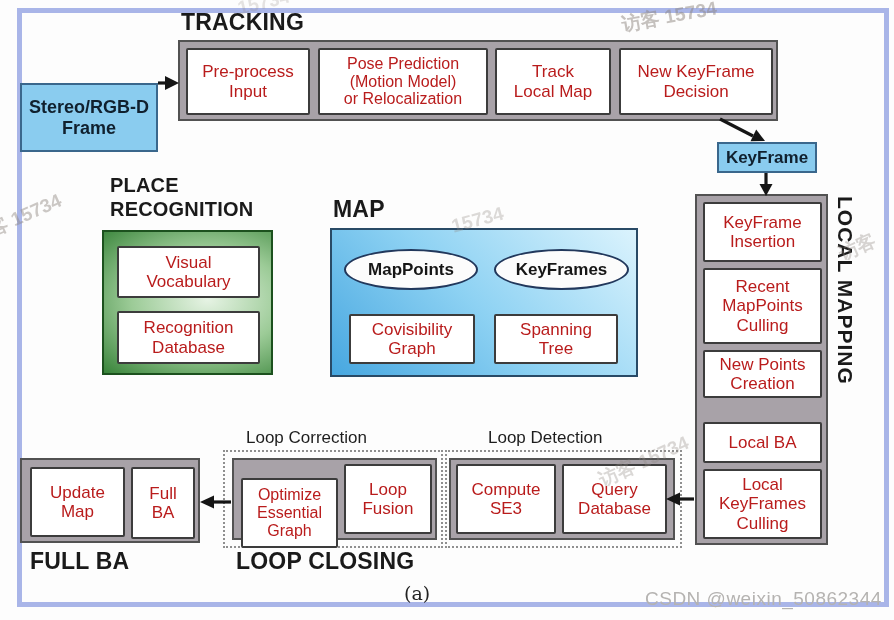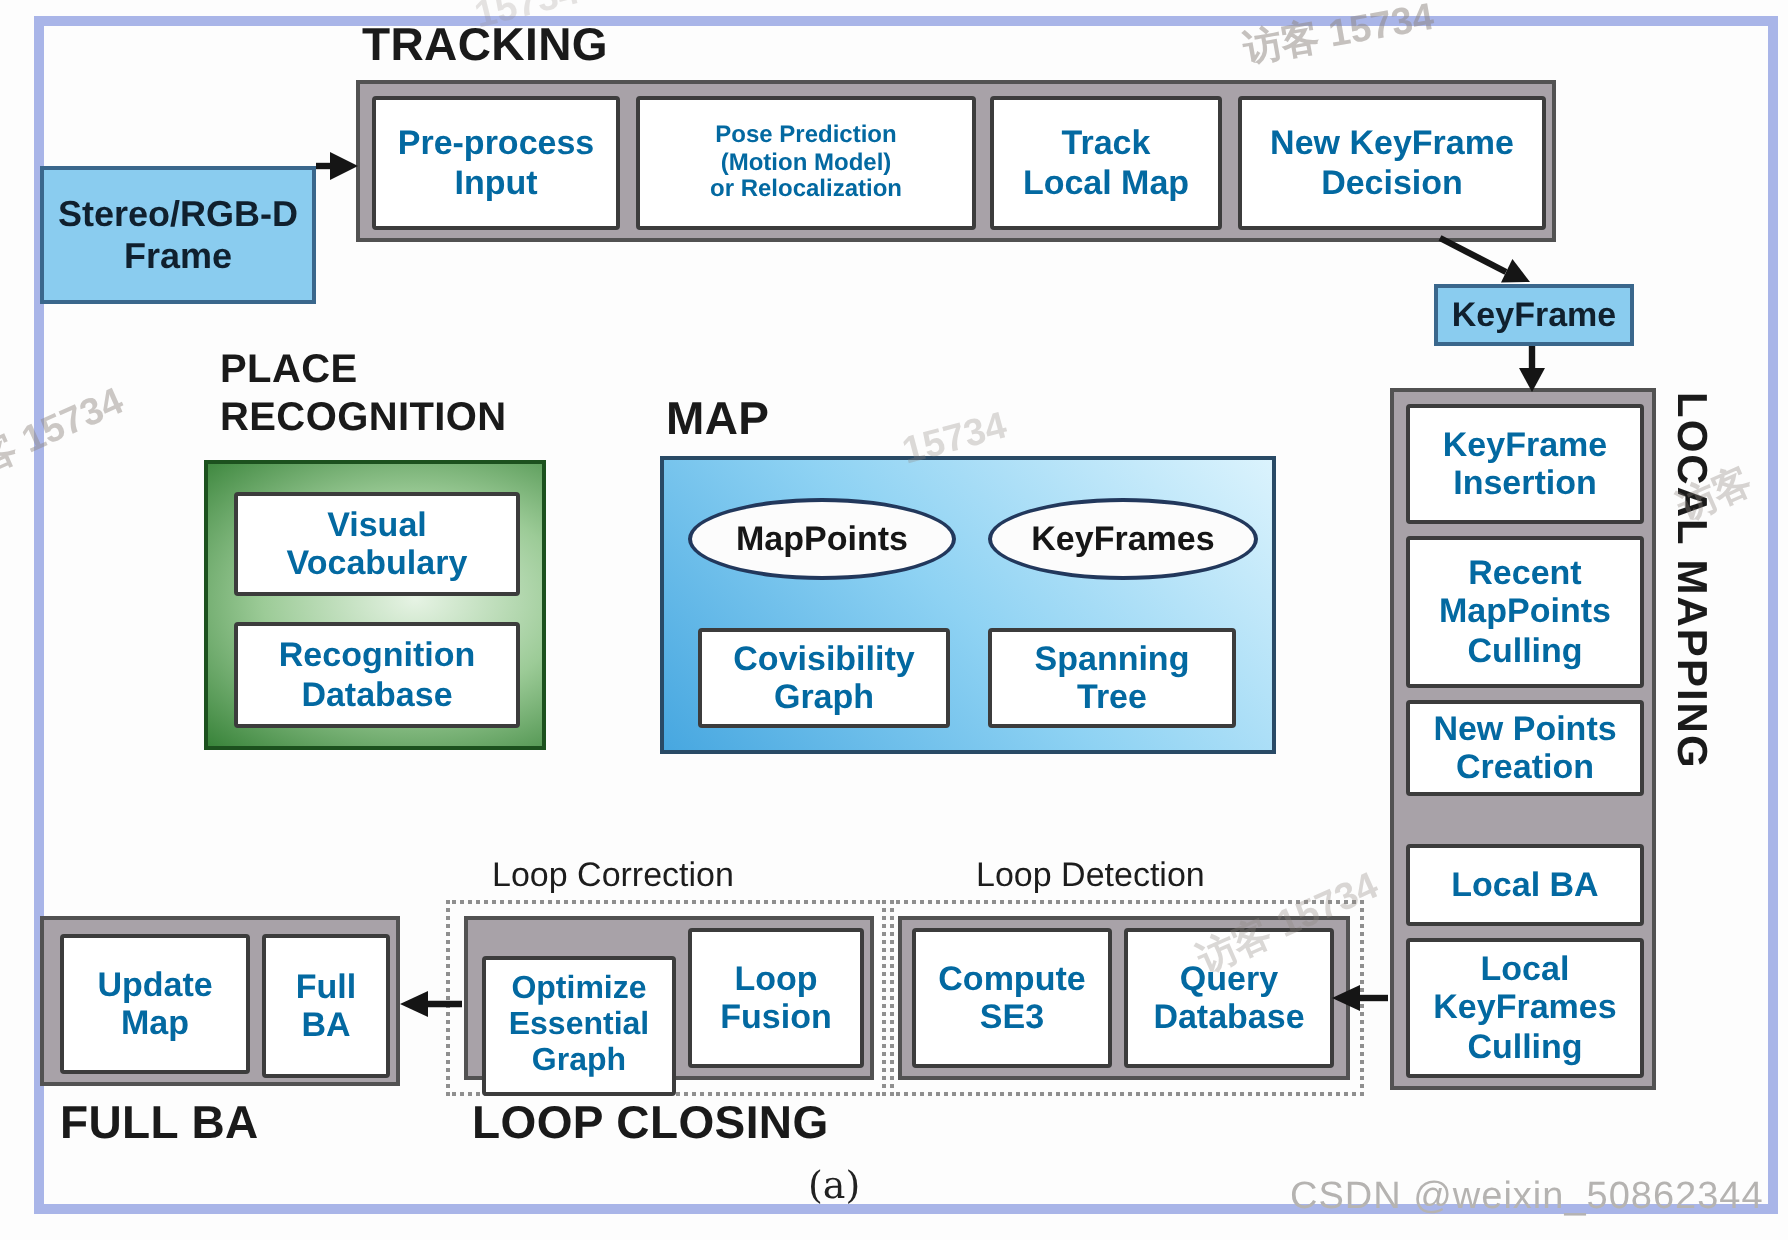--- a/index.html
+++ b/index.html
@@ -15,22 +15,22 @@
     position:absolute; font-weight:bold; font-size:23px; color:#1a1a1a;
     white-space:pre-line; line-height:1.18; z-index:10; letter-spacing:0.2px;
   }
   .gcont {
     position:absolute; background:#a8a2a8; border:2px solid #525252; z-index:10;
     box-sizing:border-box;
   }
   .wbox {
     position:absolute; background:#ffffff; border:2px solid #3c3c3c; border-radius:2px;
     display:flex; align-items:center; justify-content:center; text-align:center;
-    font-weight:bold; font-size:17px; line-height:1.12; white-space:pre-line;
-    box-sizing:border-box; z-index:11; color:#0369a1;
+    font-weight:normal; font-size:17px; line-height:1.12; white-space:pre-line;
+    box-sizing:border-box; z-index:11; color:#b91c1c;
   }
   .bluebox {
     position:absolute; background:#8accef; border:2px solid #3a678c;
     display:flex; align-items:center; justify-content:center; text-align:center;
     font-weight:bold; font-size:17px; line-height:1.15; white-space:pre-line;
     box-sizing:border-box; z-index:12; color:#10202e;
   }
   .greenbox {
     position:absolute; z-index:10; box-sizing:border-box;
     background:radial-gradient(ellipse 95% 75% at 62% 48%, #e6f3e4 0%, #9ccb97 48%, #2e7c30 100%);
@@ -72,21 +72,21 @@
   <div class="frame"></div>
 
   <div class="sec-title" style="left:181px;top:9px;">TRACKING</div>
 
   <div class="bluebox" style="left:20px;top:48px;width:138px;height:69px;font-size:18px;margin-top:35px;">Stereo/RGB-D
 Frame</div>
 
   <div class="gcont" style="left:178px;top:40px;width:600px;height:81px;">
     <div class="wbox" style="left:6px;top:6px;width:124px;height:67px;">Pre-process
 Input</div>
-    <div class="wbox" style="left:138px;top:6px;width:170px;height:67px;font-size:12px;">Pose Prediction
+    <div class="wbox" style="left:138px;top:6px;width:170px;height:67px;font-size:16px;">Pose Prediction
 (Motion Model)
 or Relocalization</div>
     <div class="wbox" style="left:315px;top:6px;width:116px;height:67px;">Track
 Local Map</div>
     <div class="wbox" style="left:439px;top:6px;width:154px;height:67px;">New KeyFrame
 Decision</div>
   </div>
 
   <div class="bluebox" style="left:717px;top:142px;width:100px;height:31px;">KeyFrame</div>
 

